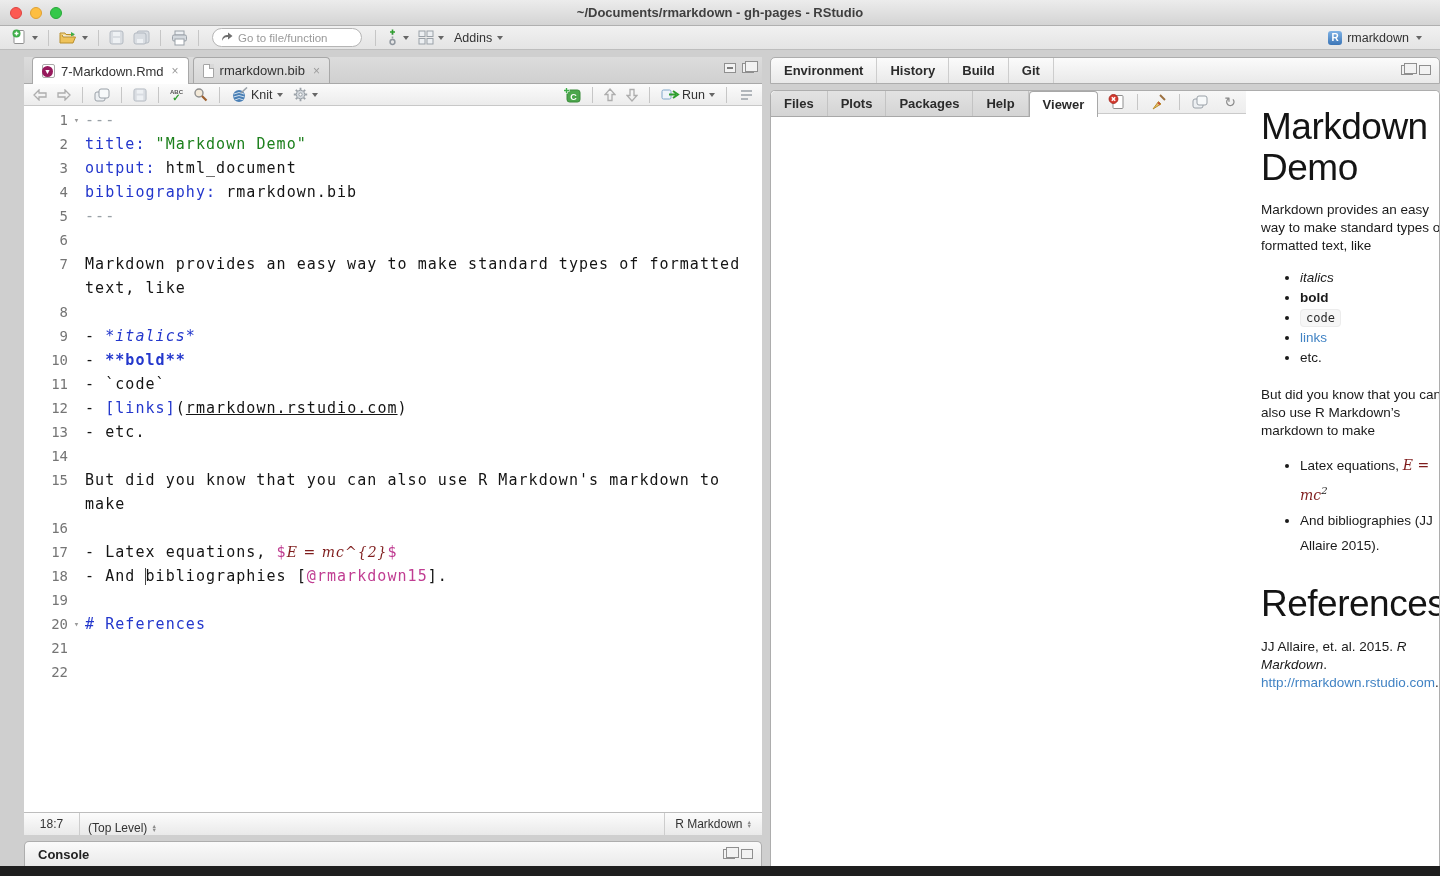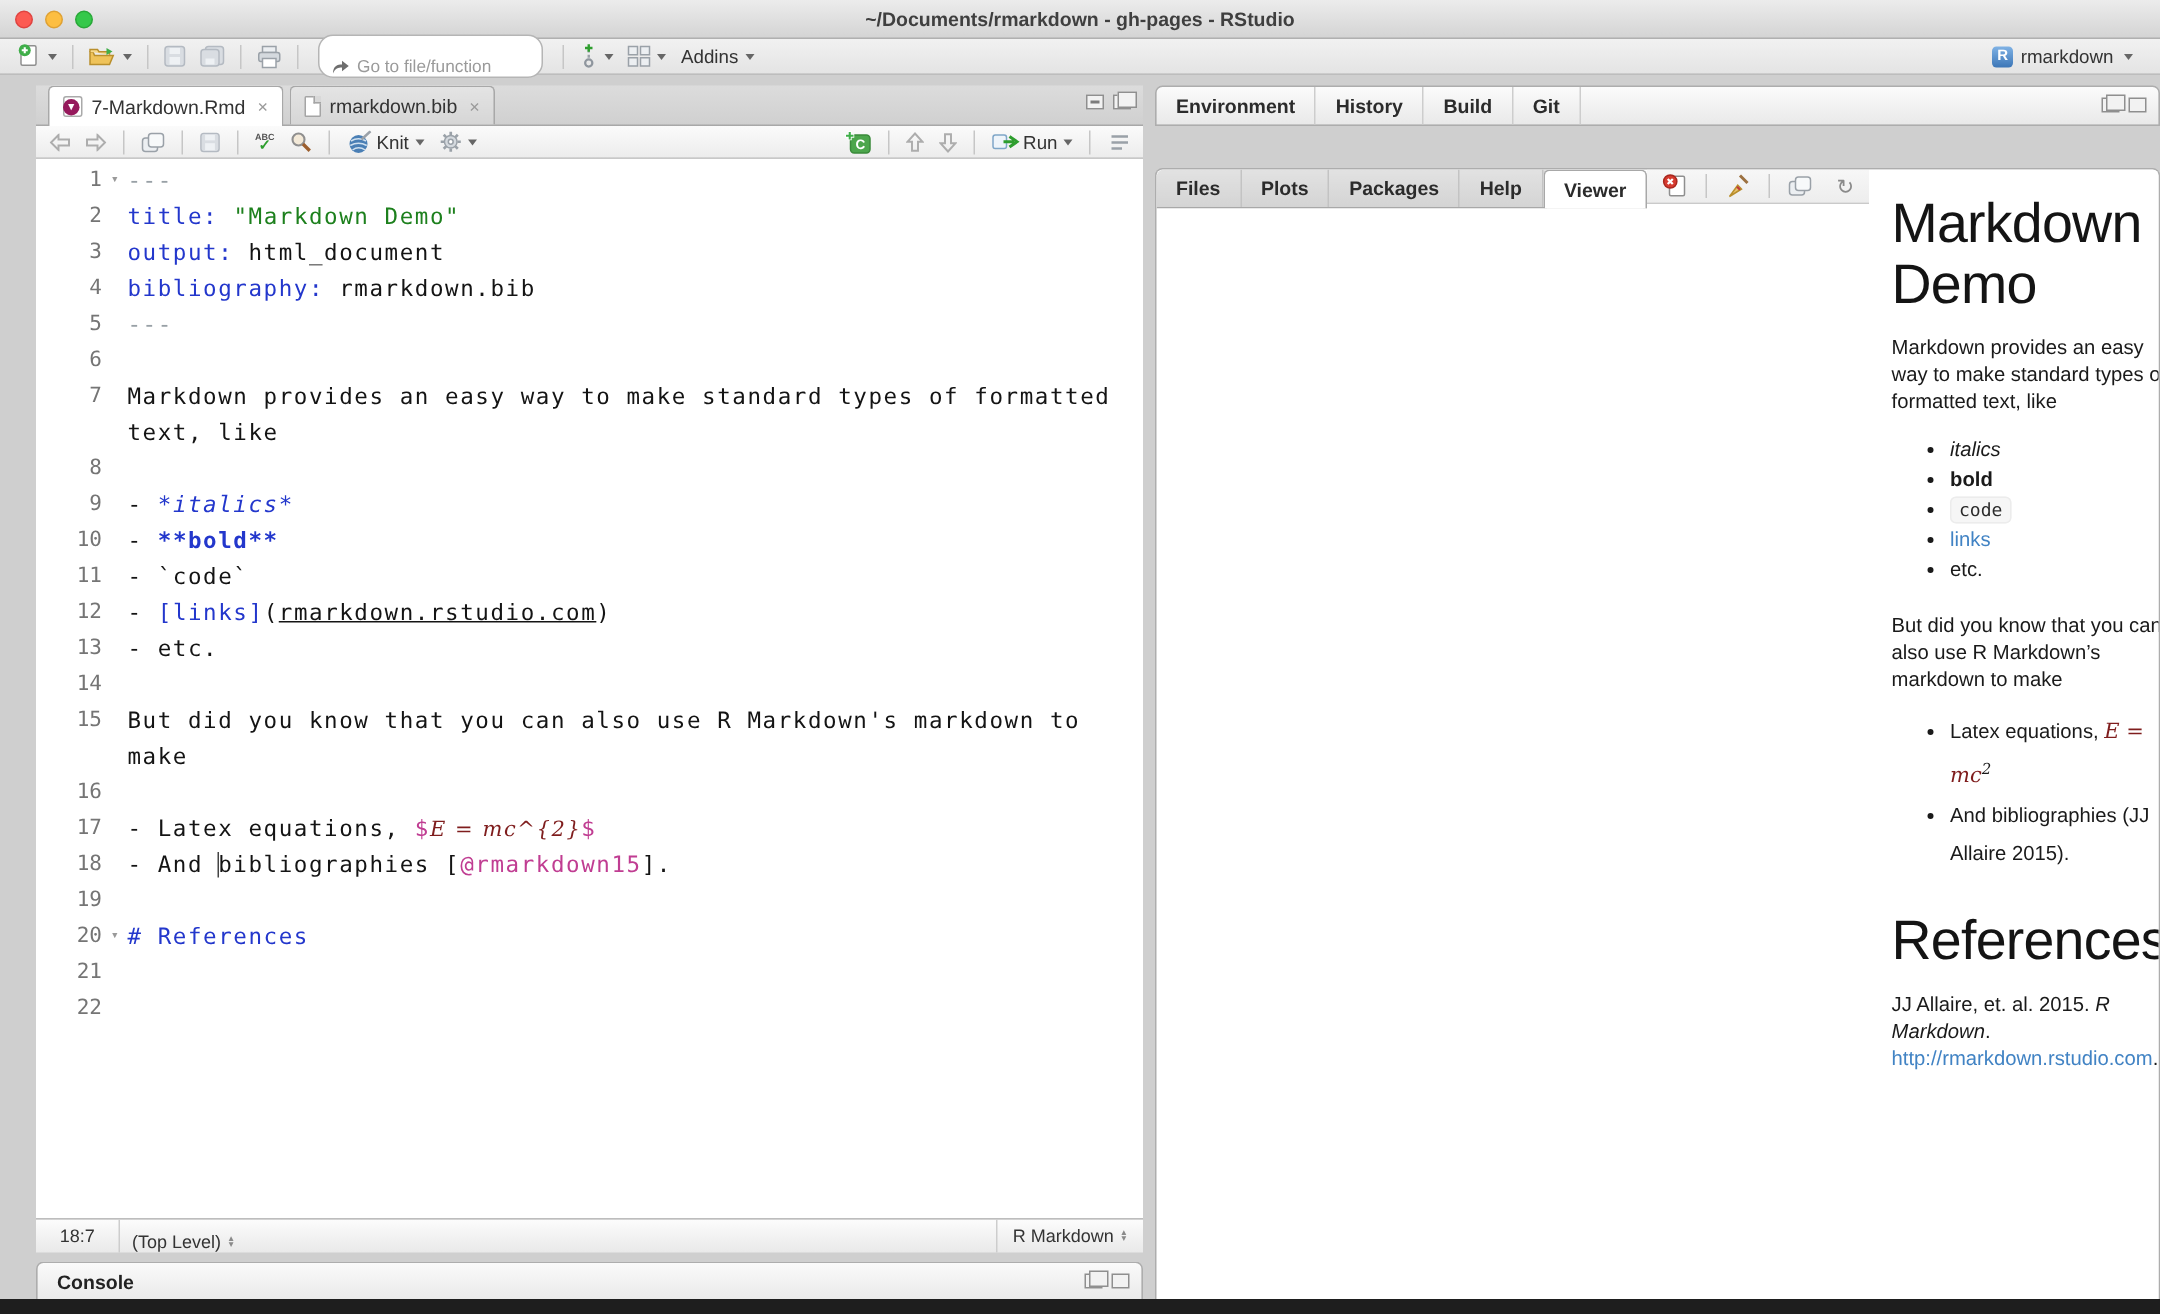--- a/index.html
+++ b/index.html
@@ -19,34 +19,34 @@
     font-weight:bold; color:#3f3f3f; }
 
   
   .main-toolbar { position:absolute; left:0; top:26px; width:1440px; height:24px;
     background:linear-gradient(#f1f1f1,#e4e4e4); border-bottom:1px solid #bdbdbd;
     display:flex; align-items:center; padding:0 8px; gap:3px; }
   .tbtn { display:flex; align-items:center; gap:2px; padding:1px 3px; border-radius:3px; }
   .sep { width:1px; height:16px; background:#c6c6c6; margin:0 4px; }
   .caret { width:0; height:0; border-left:3.5px solid transparent; border-right:3.5px solid transparent;
     border-top:4px solid #666; margin-left:2px; }
-  .goto-box { display:flex; align-items:flex-end; gap:5px; width:150px; height:29px;
+  .goto-box { display:flex; align-items:center; gap:5px; width:150px; height:19px;
     background:#fff; border:1px solid #b5b5b5; border-radius:10px; padding:0 8px; margin:0 6px; }
   .goto-box input { border:none; outline:none; width:110px; font-size:11.5px; color:#444;
     font-family:"Liberation Sans",sans-serif; background:transparent; }
   .goto-box input::placeholder { color:#9a9a9a; }
   .addins { font-size:12.5px; color:#333; padding:0 4px; display:flex; align-items:center; gap:3px; }
   .spacer { flex:1; }
   .project-btn { display:flex; align-items:center; gap:5px; font-size:12.5px; color:#333; margin-right:10px; }
   .rcube { width:14px; height:14px; border-radius:3px; background:linear-gradient(#7fb2e5,#3c76b7);
     color:#fff; font-size:10px; font-weight:bold; display:flex; align-items:center; justify-content:center; }
 
   
   .left-pane { position:absolute; left:0; top:50px; width:762px; height:816px; display:flex; flex-direction:column;padding-left:24px; }
-  .right-col { position:absolute; left:770px; top:50px; width:670px; height:816px; display:flex; flex-direction:column;gap:22px; }
+  .right-col { position:absolute; left:770px; top:50px; width:670px; height:816px; display:flex; flex-direction:column; }
   .bottom-strip { position:absolute; left:0; top:866px; width:1440px; height:10px; background:#1e1e1e; }
 
   
   .tabgap { height:7px; }
   .ed-tabbar { height:27px; background:linear-gradient(#dcdcdc,#d0d0d0); border-bottom:1px solid #a8a8a8;
     display:flex; align-items:flex-end; padding-left:8px; position:relative; }
   .ed-tab { height:26px; display:flex; align-items:center; gap:6px; padding:0 9px;
     border:1px solid #a8a8a8; border-bottom:none; border-radius:4px 4px 0 0; font-size:13px; color:#333; }
   .ed-tab.active { background:#fff; position:relative; z-index:2; margin-bottom:-1px; height:27px; }
   .ed-tab.inactive { background:linear-gradient(#e4e4e4,#d6d6d6); margin-left:4px; }

